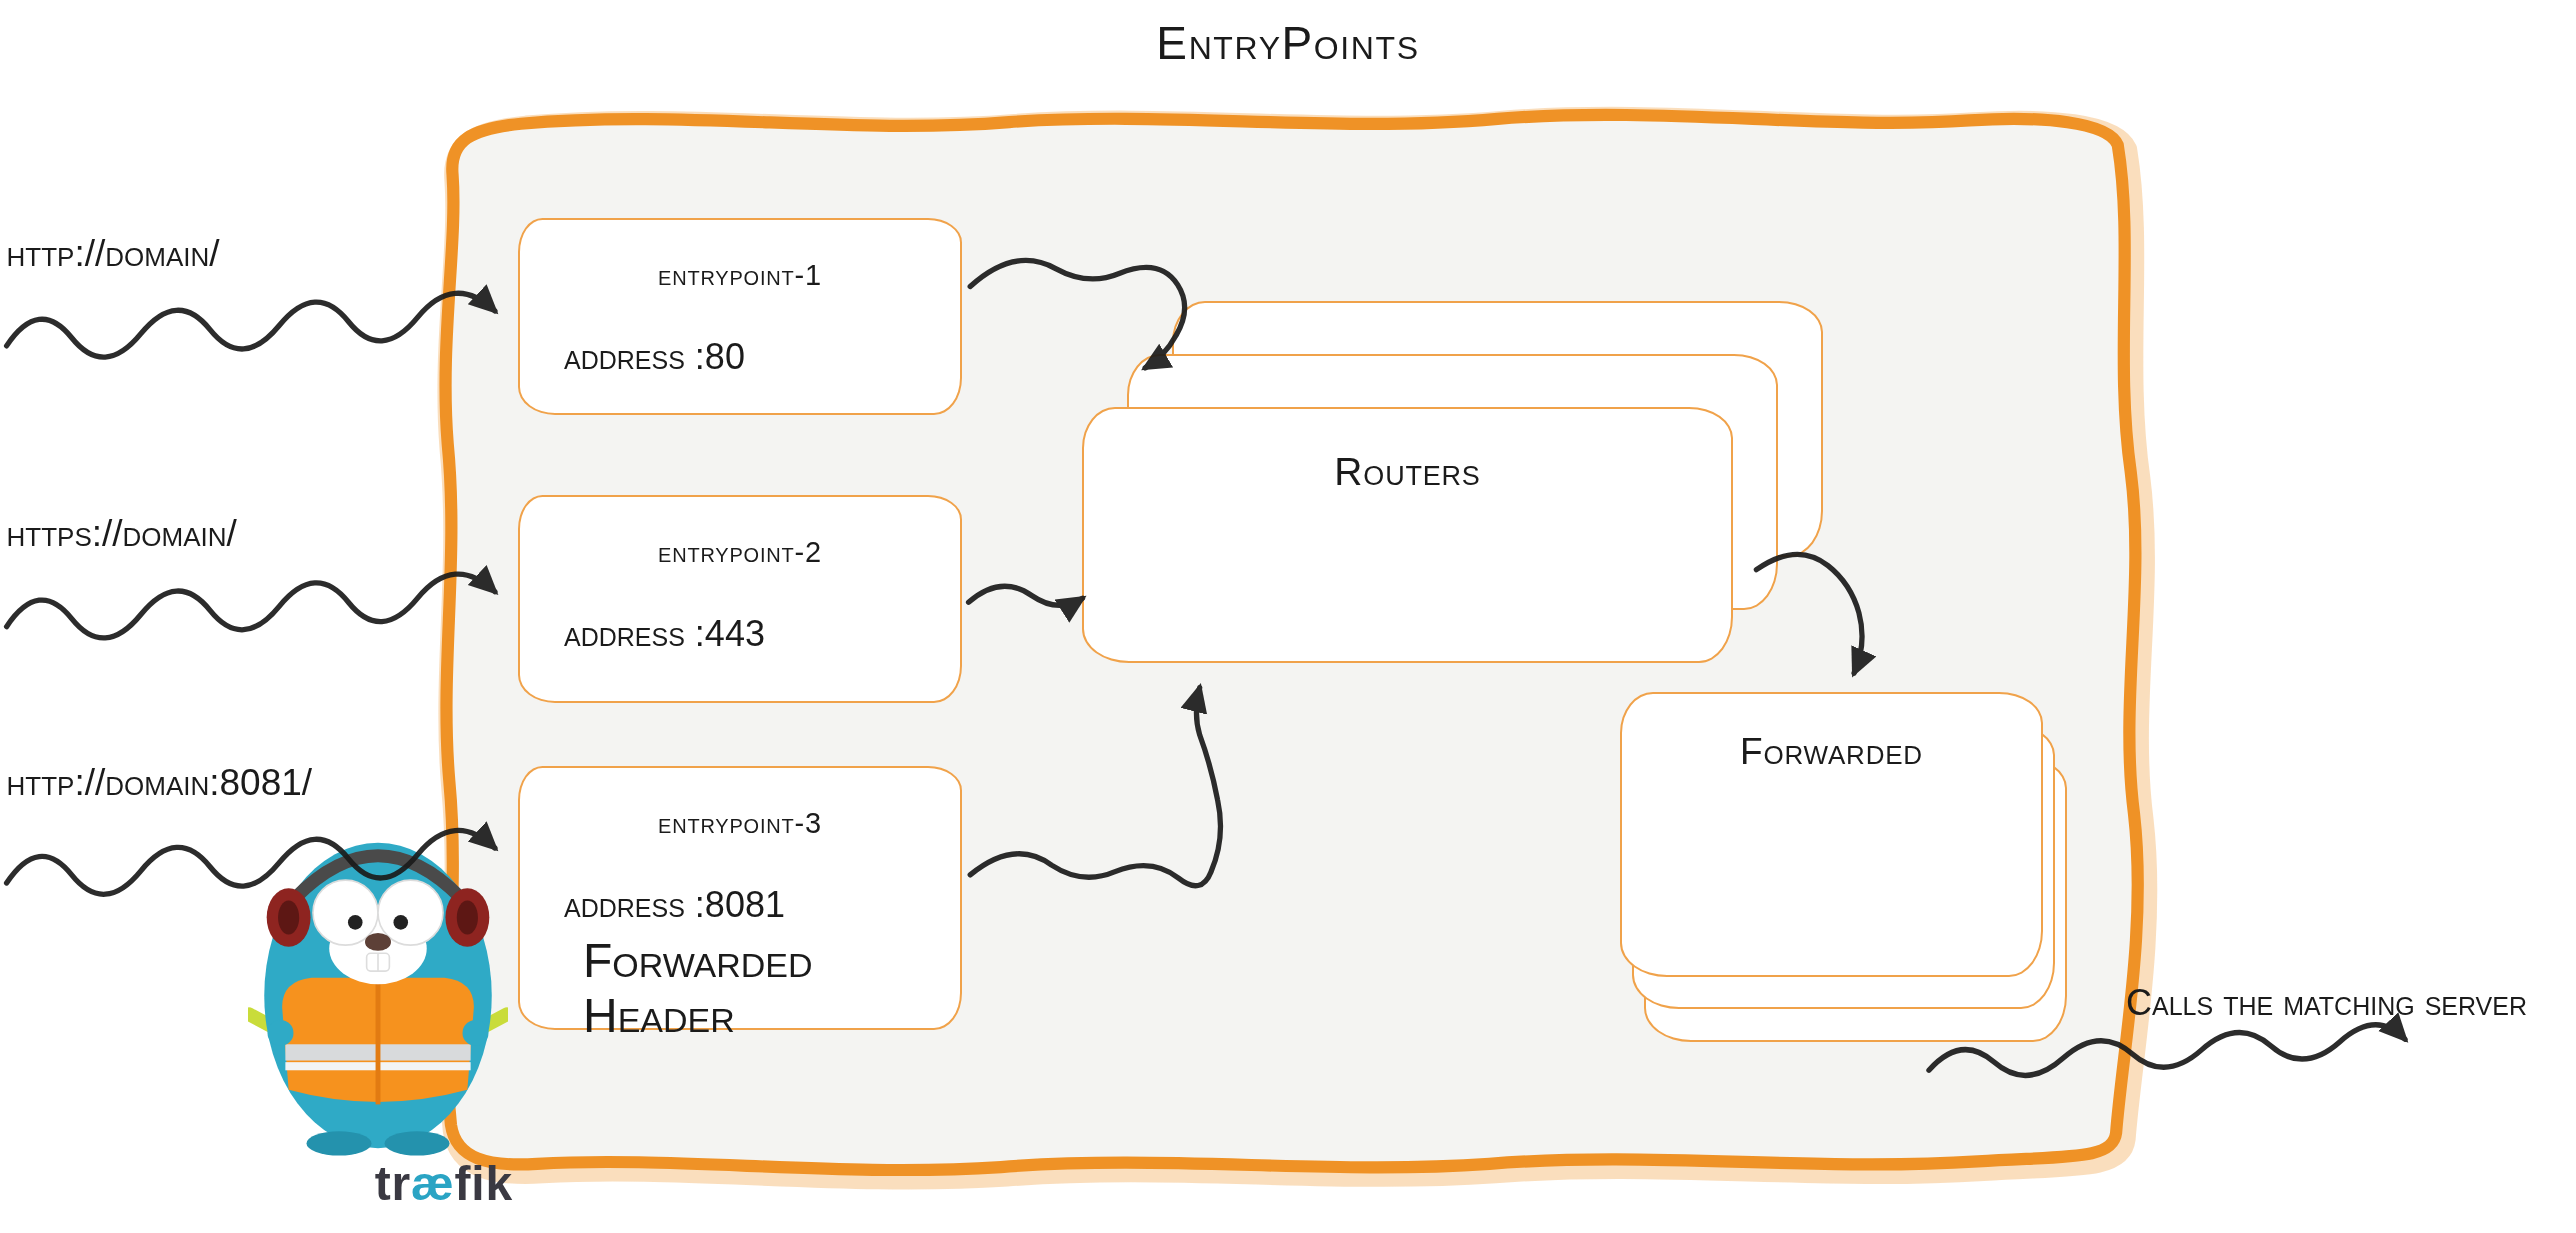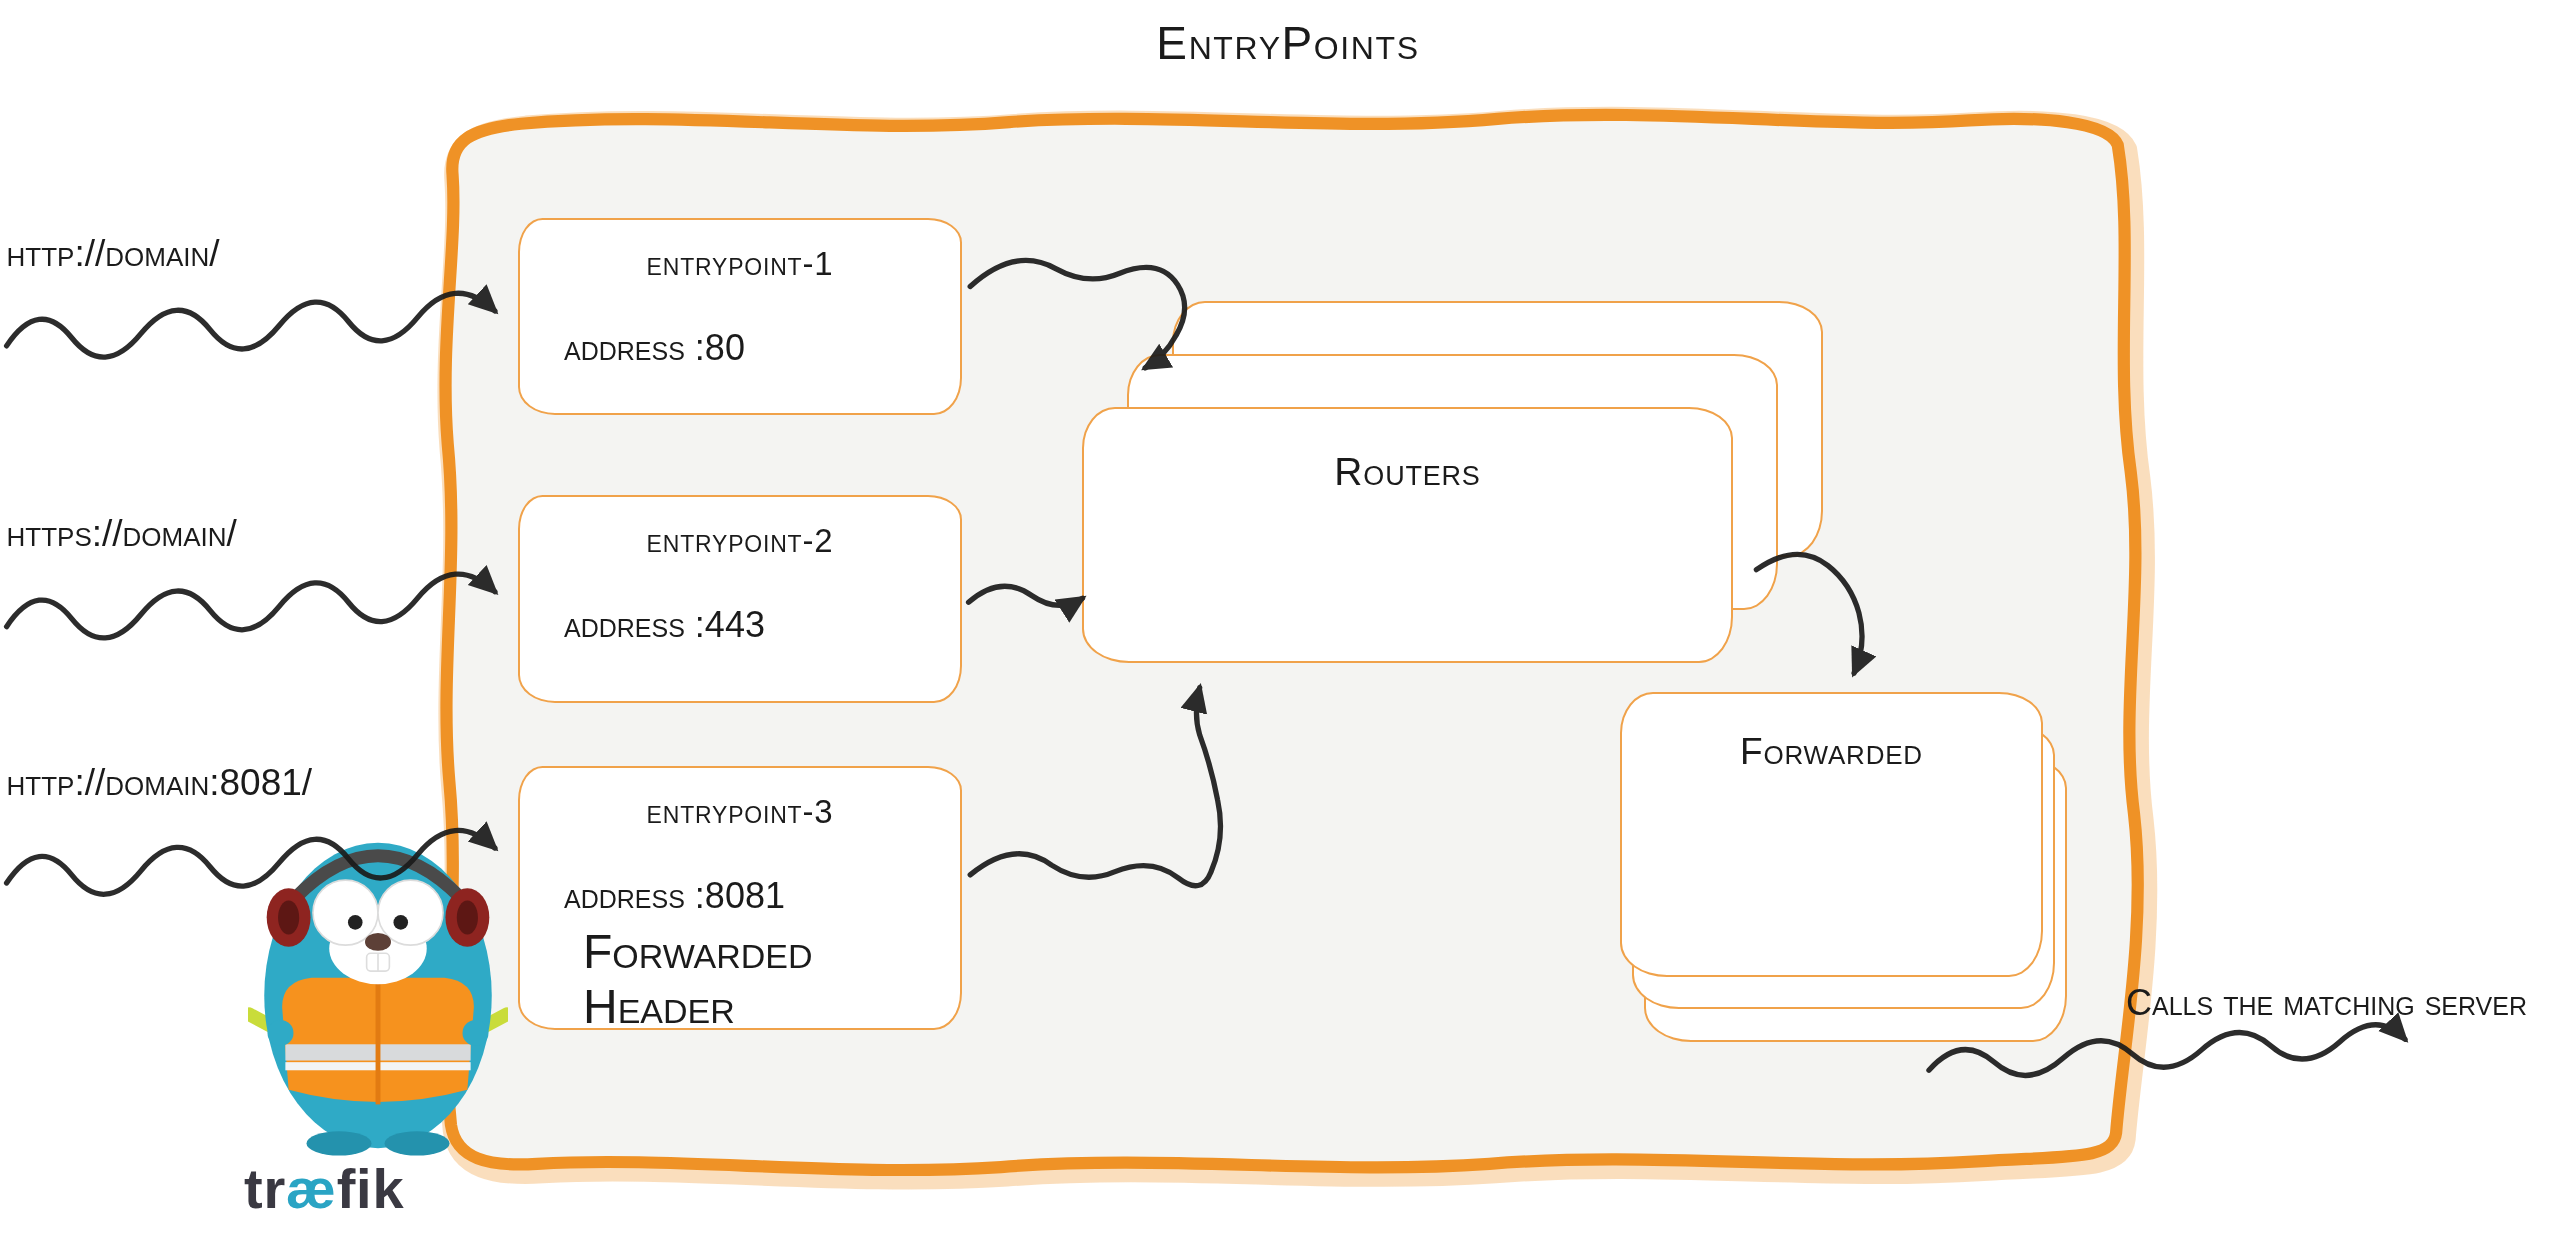--- a/index.html
+++ b/index.html
@@ -13,37 +13,37 @@
     position:absolute;top:16px;left:0;width:100%;text-align:center;
     font-size:46px;letter-spacing:1.6px;font-variant:small-caps;z-index:3;
   }
 
   .req-label{position:absolute;font-size:37px;font-variant:small-caps;z-index:3;white-space:nowrap;}
 
   .ep-box{
     position:absolute;background:#ffffff;border:2.4px solid #f0a24a;box-sizing:border-box;z-index:2;
     border-radius:24.4px 34px 28px 37px / 34px 24.4px 37px 28px;
   }
-  .ep-name{text-align:center;font-size:33px;padding-top:25px;font-variant:small-caps;letter-spacing:0.8px;}
+  .ep-name{text-align:center;font-size:29px;padding-top:39px;font-variant:small-caps;letter-spacing:0.8px;}
   .ep-addr{font-size:36px;padding-left:44px;margin-top:44px;font-variant:small-caps;}
   .ep-extra{font-size:48px;padding-left:63px;margin-top:6.5px;font-variant:small-caps;}
 
   .stack-box{
     position:absolute;background:#ffffff;border:2.4px solid #f0a24a;box-sizing:border-box;
     border-radius:33px 44px 34px 47px / 41px 31px 46px 34px;
   }
   .stack-back{z-index:2;}
   .stack-front{z-index:2;}
   .stack-label{text-align:center;font-size:39px;padding-top:41px;font-variant:small-caps;letter-spacing:0.8px;}
 
   .exit-note{position:absolute;left:2126px;top:982px;font-size:36px;font-variant:small-caps;z-index:3;white-space:nowrap;}
 
   .logo{
-    position:absolute;left:244px;top:1156px;width:269px;text-align:left;
-    font-size:56px;font-weight:bold;color:#3a3942;z-index:5;letter-spacing:0.8px;
+    position:absolute;left:244px;top:1156px;width:269px;text-align:right;
+    font-size:48px;font-weight:bold;color:#3a3942;z-index:5;letter-spacing:0.8px;
   }
   .logo .ae{color:#2aa4c4;}
 
   svg{display:block;}
 </style>
 </head>
 <body>
 
 <div class="stage">
 

